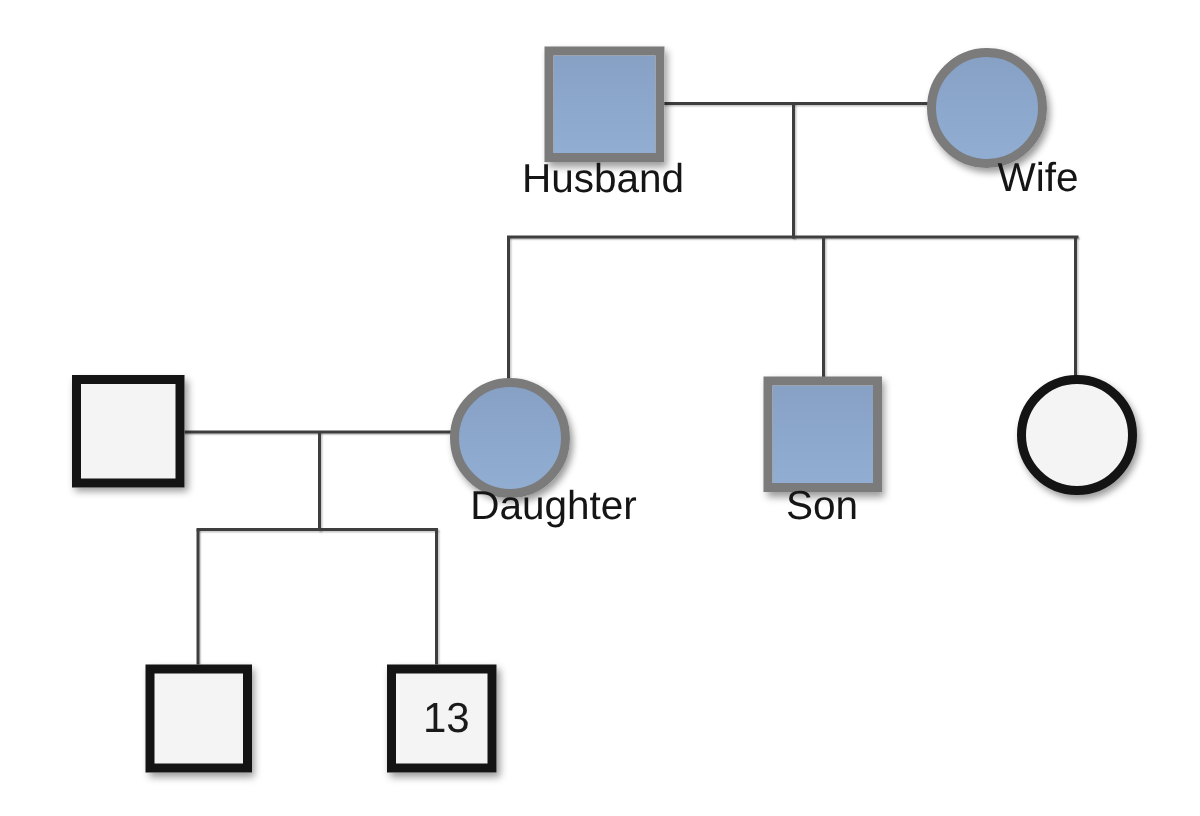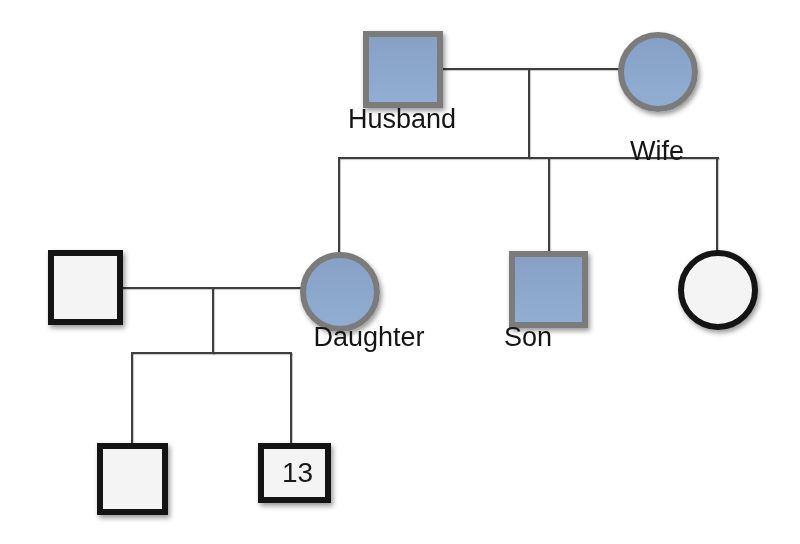--- a/index.html
+++ b/index.html
@@ -75,22 +75,22 @@
 
   <div class="node affected" style="left:363px; top:31px; width:80px; height:77px;"></div>
   <div class="node circle affected" style="left:618px; top:32px; width:80px; height:80px;"></div>
 
   <div class="node unaffected" style="left:48px; top:250px; width:75px; height:75px;"></div>
   <div class="node circle affected" style="left:300px; top:252px; width:80px; height:80px;"></div>
   <div class="node affected" style="left:509px; top:251px; width:79px; height:77px;"></div>
   <div class="node circle unaffected" style="left:678px; top:250px; width:80px; height:80px;"></div>
 
   <div class="node unaffected" style="left:97px; top:443px; width:71px; height:72px;"></div>
-  <div class="node unaffected value-box" style="left:258px; top:443px; width:73px; height:60px;">
+  <div class="node unaffected value-box" style="left:258px; top:443px; width:73px; height:72px;">
     <span class="value">13</span>
   </div>
 
   <div class="label" style="left:402px; top:106px;">Husband</div>
-  <div class="label" style="left:657px; top:105px;margin-top:33px;">Wife</div>
+  <div class="label" style="left:692px; top:105px;">Wife</div>
   <div class="label" style="left:345px; top:324px;margin-left:24px;">Daughter</div>
-  <div class="label" style="left:528px; top:324px;">Son</div>
+  <div class="label" style="left:548px; top:324px;">Son</div>
 
 </div>
 
 </body></html>

